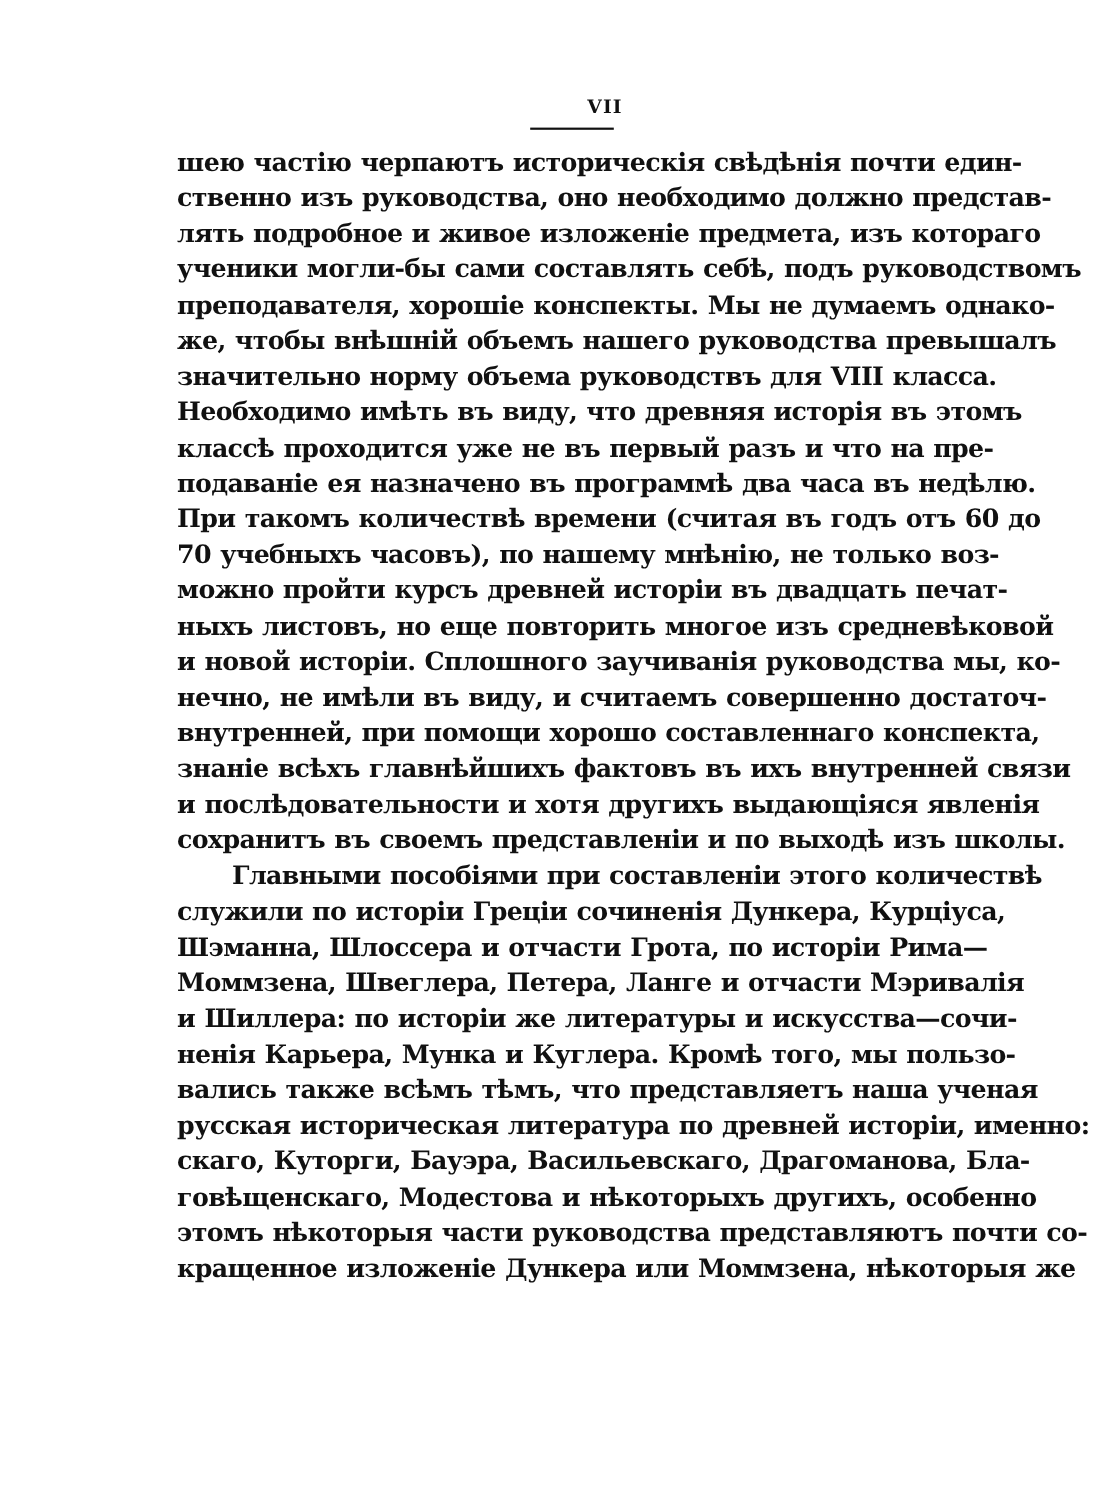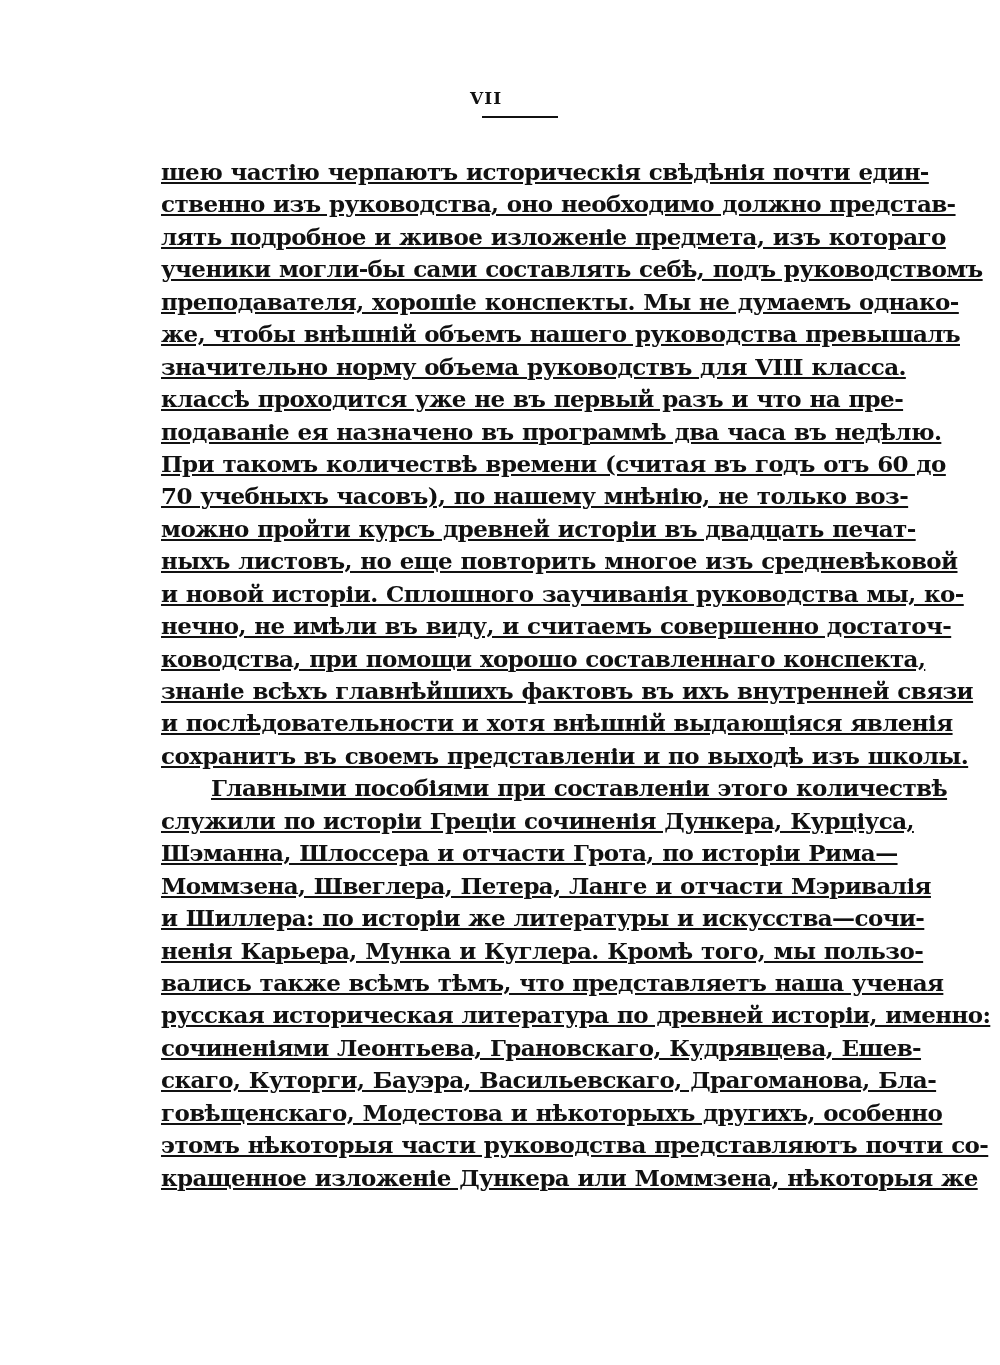--- a/index.html
+++ b/index.html
@@ -13,39 +13,38 @@
       position: relative;
       overflow: hidden;
       font-family: "DejaVu Serif", "Liberation Serif", serif;
       color: #111111;
     }
     .page-number {
       position: absolute;
       top: 88px;
       left: 470px;
       width: 96px;
-      text-align: left;
+      text-align: right;
       font-size: 17px;
       font-weight: bold;
       letter-spacing: 1px;
     }
     .header-rule {
       position: absolute;
       top: 116px;
       left: 482px;
       width: 76px;
       height: 2px;
       background: #111111;
     }
     .body-text {
       position: absolute;
-      top: 156px;
+      top: 132px;
       left: 161px;
       width: 710px;
-      text-decoration: underline;
     }
     .line {
       display: block;
       height: 32.45px;
       line-height: 32.45px;
       font-size: 23px;
       font-weight: bold;
       white-space: nowrap;
       text-align: justify;
       text-align-last: justify;
@@ -67,41 +66,41 @@
 
 <div class="body-text">
   <div>
     <span class="line">шею частію черпаютъ историческія свѣдѣнія почти един-</span>
     <span class="line">ственно изъ руководства, оно необходимо должно представ-</span>
     <span class="line">лять подробное и живое изложеніе предмета, изъ котораго</span>
     <span class="line">ученики могли-бы сами составлять себѣ, подъ руководствомъ</span>
     <span class="line">преподавателя, хорошіе конспекты. Мы не думаемъ однако-</span>
     <span class="line">же, чтобы внѣшній объемъ нашего руководства превышалъ</span>
     <span class="line">значительно норму объема руководствъ для VIII класса.</span>
+    <span class="line">Необходимо имѣть въ виду, что древняя исторія въ этомъ</span>
     <span class="line">классѣ проходится уже не въ первый разъ и что на пре-</span>
     <span class="line">подаваніе ея назначено въ программѣ два часа въ недѣлю.</span>
     <span class="line">При такомъ количествѣ времени (считая въ годъ отъ 60 до</span>
     <span class="line">70 учебныхъ часовъ), по нашему мнѣнію, не только воз-</span>
     <span class="line">можно пройти курсъ древней исторіи въ двадцать печат-</span>
     <span class="line">ныхъ листовъ, но еще повторить многое изъ средневѣковой</span>
     <span class="line">и новой исторіи. Сплошного заучиванія руководства мы, ко-</span>
     <span class="line">нечно, не имѣли въ виду, и считаемъ совершенно достаточ-</span>
-    <span class="line">ководства, при помощи хорошо составленнаго конспекта,</span>
+    <span class="line">внутренней, при помощи хорошо составленнаго конспекта,</span>
     <span class="line">знаніе всѣхъ главнѣйшихъ фактовъ въ ихъ внутренней связи</span>
-    <span class="line">и послѣдовательности и хотя внѣшній выдающіяся явленія</span>
+    <span class="line">и послѣдовательности и хотя другихъ выдающіяся явленія</span>
     <span class="line last">сохранитъ въ своемъ представленіи и по выходѣ изъ школы.</span>
   </div>
   <div>
     <span class="line indent">Главными пособіями при составленіи этого количествѣ</span>
     <span class="line">служили по исторіи Греціи сочиненія Дункера, Курціуса,</span>
     <span class="line">Шэманна, Шлоссера и отчасти Грота, по исторіи Рима—</span>
     <span class="line">Моммзена, Швеглера, Петера, Ланге и отчасти Мэривалія</span>
     <span class="line">и Шиллера: по исторіи же литературы и искусства—сочи-</span>
     <span class="line">ненія Карьера, Мунка и Куглера. Кромѣ того, мы пользо-</span>
     <span class="line">вались также всѣмъ тѣмъ, что представляетъ наша ученая</span>
     <span class="line">русская историческая литература по древней исторіи, именно:</span>
-    <span class="line">сочиненіями Леонтьева, Грановскаго, Кудрявцева, Ешев-</span>
     <span class="line">скаго, Куторги, Бауэра, Васильевскаго, Драгоманова, Бла-</span>
     <span class="line">говѣщенскаго, Модестова и нѣкоторыхъ другихъ, особенно</span>
     <span class="line">этомъ нѣкоторыя части руководства представляютъ почти со-</span>
     <span class="line">кращенное изложеніе Дункера или Моммзена, нѣкоторыя же</span>
   </div>
 </div>
 
 </body></html>

